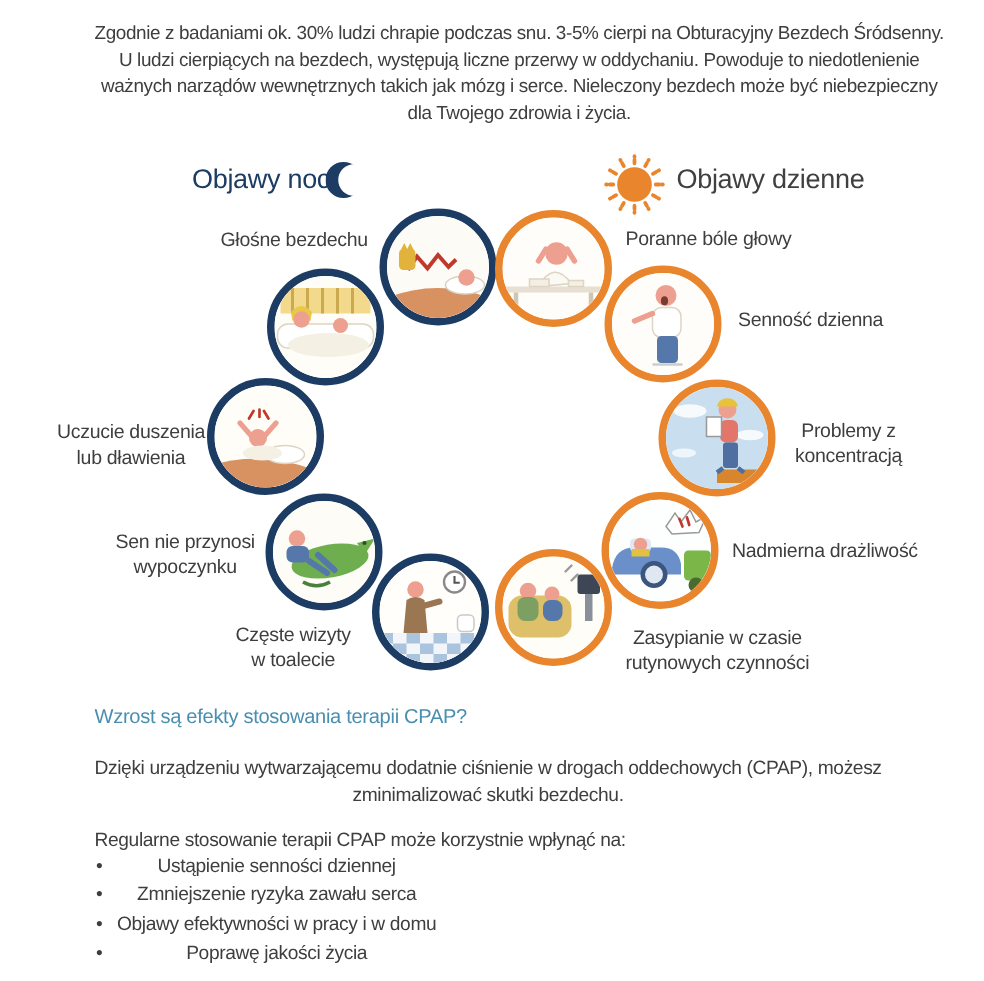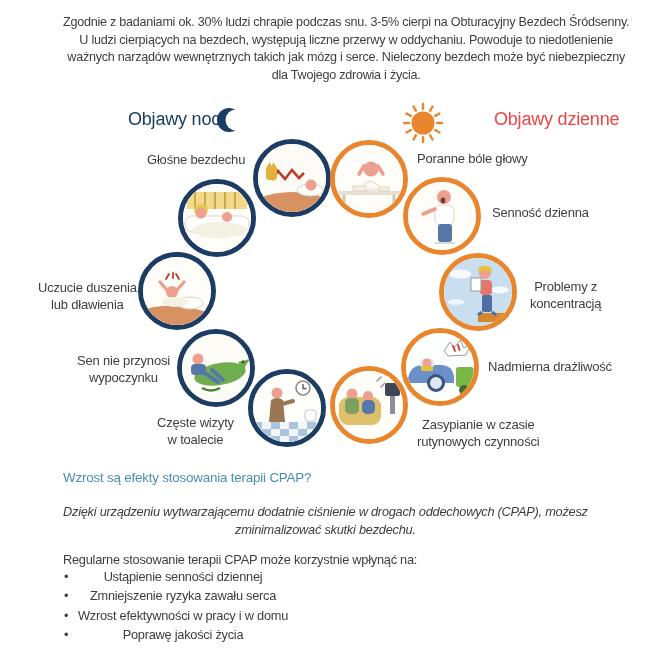--- a/index.html
+++ b/index.html
@@ -7,21 +7,21 @@
     position:relative;width:656px;height:654px;background:#fff;overflow:hidden;
     font-family:"Liberation Sans",sans-serif;color:#3f3f3f;text-align:center;
   }
   .pre{white-space:pre;}
   .intro{
     position:absolute;left:63px;top:14px;font-size:12.6px;line-height:17.5px;
     letter-spacing:-0.25px;color:#3e3e3e;
   }
   .section-title{position:absolute;font-size:18px;letter-spacing:-0.2px;}
   .night-title{left:100px;top:109px;color:#1c3c63;margin-left:28px;}
-  .day-title{left:451px;top:109px;color:#ef4444;margin-left:43px;}
+  .day-title{left:451px;top:109px;color:#404040;}
   .hicon{position:absolute;}
   .moon{left:217px;top:106px;}
   .sun{left:402px;top:102px;}
   .circle{
     position:absolute;width:68px;height:68px;border-radius:50%;
     border:5px solid #1c3c63;background:#fff;overflow:hidden;box-sizing:content-box;
   }
   .circle svg{display:block;width:68px;height:68px;}
   .circle.day{border-color:#e9862d;}
   .dlabel{
@@ -29,21 +29,21 @@
     white-space:pre-line;color:#3e3e3e;
   }
   .cpap-heading{
     position:absolute;left:63px;top:470px;font-size:13.4px;color:#4a8eb0;
     letter-spacing:-0.2px;
   }
   .body-par{
     position:absolute;left:63px;font-size:12.8px;line-height:17.5px;
     letter-spacing:-0.25px;color:#3e3e3e;
   }
-  .par1{top:503px;font-style:italic;}
+  .par1{top:503px;}
   .par2{top:551px;}
   .benefits{
     position:absolute;left:63px;top:567px;margin:0;padding:0;list-style:none;
     font-size:12.8px;line-height:19.3px;letter-spacing:-0.25px;color:#3e3e3e;
   }
   .benefits li{padding-left:15px;position:relative;}
   .benefits li::before{
     content:"\2022";position:absolute;left:1px;top:0;color:#3e3e3e;
   }
 </style>
@@ -252,17 +252,17 @@
 rutynowych czynności</div>
 
   <div class="cpap-heading">Wzrost są efekty stosowania terapii CPAP?</div>
   <div class="body-par par1 pre">Dzięki urządzeniu wytwarzającemu dodatnie ciśnienie w drogach oddechowych (CPAP), możesz
 zminimalizować skutki bezdechu.</div>
   <div class="body-par par2 pre">Regularne stosowanie terapii CPAP może korzystnie wpłynąć na:</div>
 
   <ul class="benefits">
     <li>Ustąpienie senności dziennej</li>
     <li>Zmniejszenie ryzyka zawału serca</li>
-    <li>Wzrost efektywności w pracy i w domu</li>
+    <li>Objawy efektywności w pracy i w domu</li>
     <li>Poprawę jakości życia</li>
   </ul>
 
 </div>
 
 </body></html>

